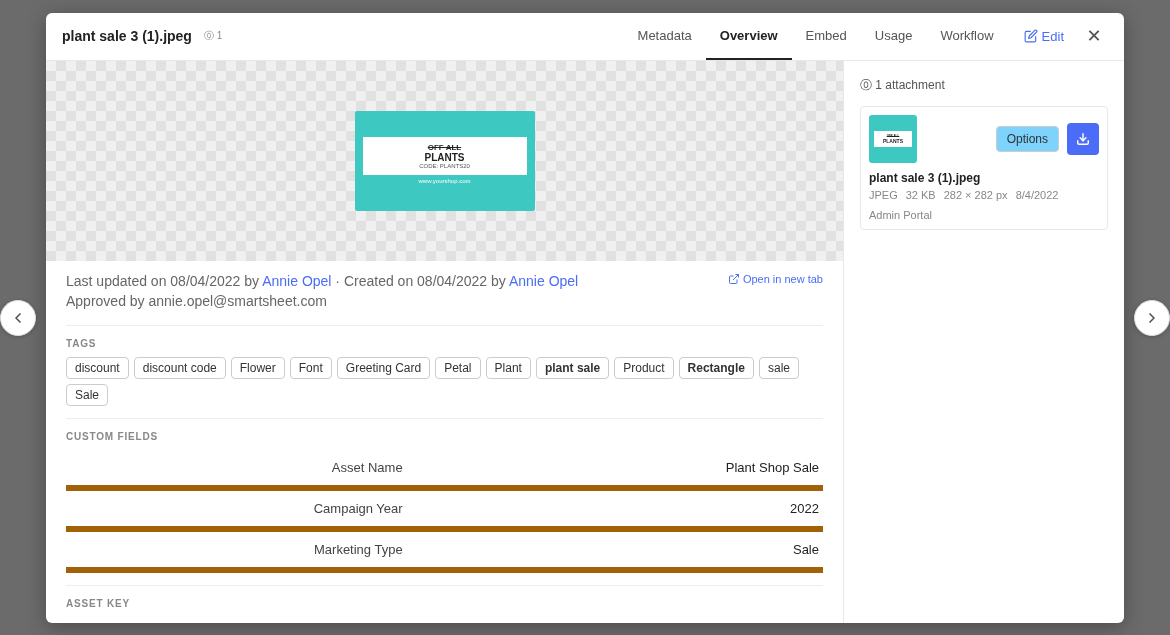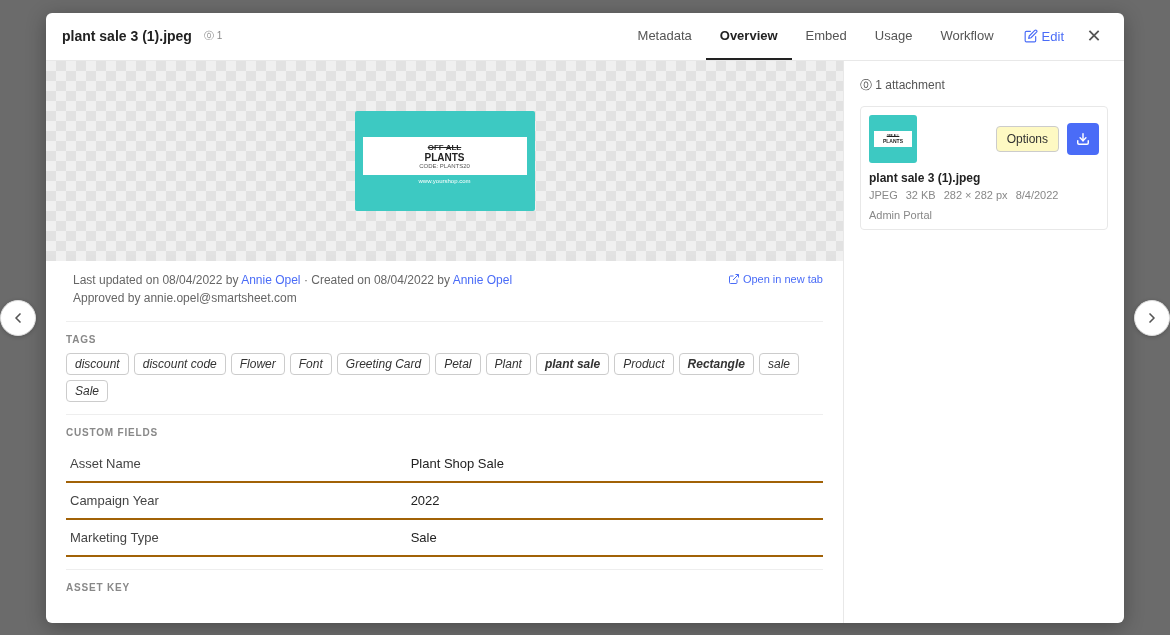--- a/index.html
+++ b/index.html
@@ -182,24 +182,23 @@
       font-size: 6px;
       color: white;
       margin-top: 3px;
     }
 
     .meta-section {
       padding: 12px 20px;
     }
 
     .meta-line {
-      font-size: 12px;
+      font-size: 14px;
       color: #666;
       margin-bottom: 4px;
-      margin-left: 7px;
     }
 
     .meta-link {
       color: #4a6cf7;
       cursor: pointer;
       text-decoration: none;
     }
 
     .open-link {
       float: right;
@@ -230,38 +229,38 @@
       gap: 5px;
     }
 
     .tag {
       border: 1px solid #ccc;
       border-radius: 4px;
       padding: 3px 8px;
       font-size: 12px;
       color: #333;
       cursor: pointer;
-      font-style: italic;
     }
 
     .tag.bold-tag {
       font-weight: 600;
     }
 
     .custom-fields-section {
       padding: 12px 20px;
     }
 
     .fields-table {
       width: 100%;
       border-collapse: collapse;
     }
 
     .fields-table tr {
-      border-bottom: 2px solid #a16207;
+      border-bottom: 6px solid #a16207;
+      text-align: right;
     }
 
     .fields-table td {
       padding: 10px 4px;
       font-size: 13px;
     }
 
     .field-name {
       color: #444;
       font-weight: 500;
@@ -337,21 +336,21 @@
     .attachment-spacer {
       flex: 1;
     }
 
     .options-btn {
       border: 1px solid #ccc;
       border-radius: 4px;
       padding: 5px 10px;
       font-size: 12px;
       cursor: pointer;
-      background: #fef9c3;
+      background: #7dd3fc;
       color: #333;
     }
 
     .download-small-btn {
       width: 32px;
       height: 32px;
       background: #4a6cf7;
       border-radius: 4px;
       display: flex;
       align-items: center;

